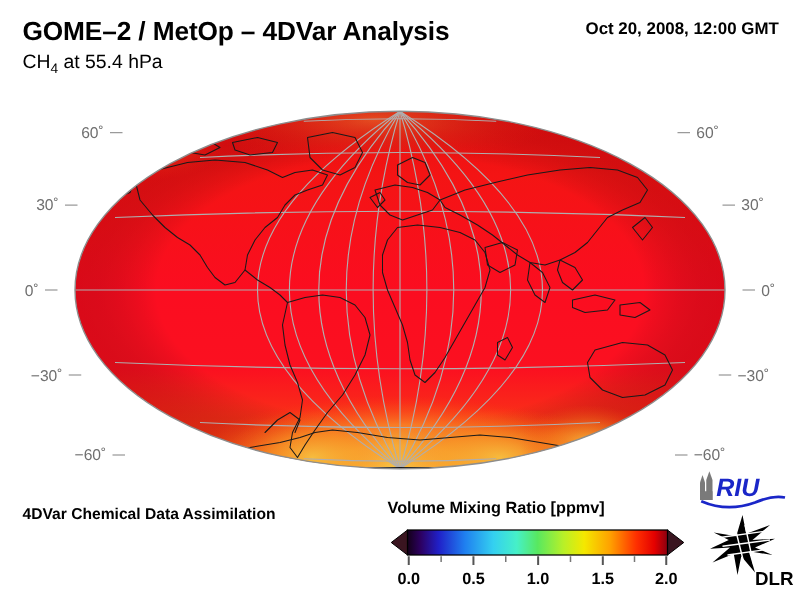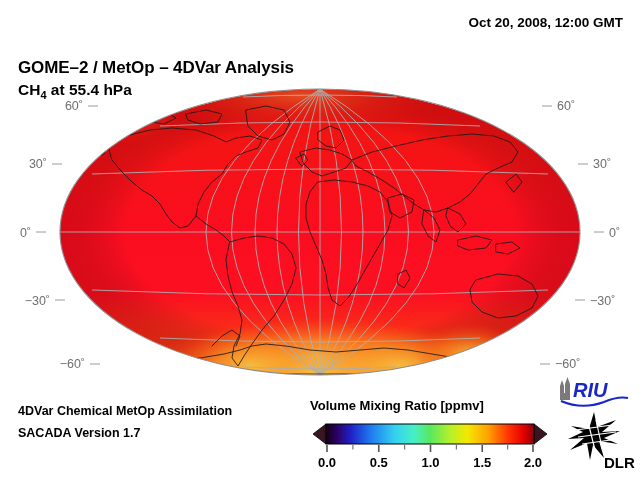--- a/index.html
+++ b/index.html
@@ -9,31 +9,30 @@
     background: #ffffff;
     font-family: "Liberation Sans", sans-serif;
     color: #000000;
     position: relative;
     overflow: hidden;
   }
 
   
   #header-title {
     position: absolute; left: 18px; top: 14px;
-    font-size: 17px; font-weight: bold; letter-spacing: -0.1px;
+    font-size: 21px; font-weight: bold; letter-spacing: -0.1px;
     white-space: nowrap;
-    margin-top: 44px;
   }
   #header-date {
     position: absolute; right: 17px; top: 15px;
     font-size: 13.5px; font-weight: bold; white-space: nowrap;
   }
   #header-subtitle {
     position: absolute; left: 18px; top: 41px;
-    font-size: 15.5px; font-weight: bold; white-space: nowrap; margin-top: 40px;
+    font-size: 15.5px; font-weight: normal; white-space: nowrap;
   }
   #header-subtitle sub { font-size: 11px; }
 
   
   #map-panel {
     position: absolute; left: 0; top: 78px; width: 640px; height: 310px;
   }
   #map-svg { display: block; }
 
   .lat-label {
@@ -241,22 +240,21 @@
         <path d="M 594,154 L 604,154"></path>
     <path d="M 55,222 L 65,222"></path> 
         <path d="M 575,222 L 585,222"></path>
     <path d="M 90,286 L 100,286"></path>
         <path d="M 540,286 L 550,286"></path>
   </g>
 </svg>
 </div>
 
 <div id="footer-left">
-  <div>4DVar Chemical MetOp Assimilation</div>
-  <div>SACADA Version 1.7</div>
+  <div>4DVar Chemical Data Assimilation</div>
 </div>
 
 <div id="colorbar-block">
   <div id="colorbar-title">Volume Mixing Ratio [ppmv]</div>
   <svg id="colorbar-svg" width="240" height="50" viewBox="0 0 240 50">
     <defs>
       <linearGradient id="cbGrad" x1="0" y1="0" x2="1" y2="0">
         <stop offset="0.00" stop-color="#140018"></stop>
         <stop offset="0.05" stop-color="#2c0060"></stop>
         <stop offset="0.12" stop-color="#2020c8"></stop>

